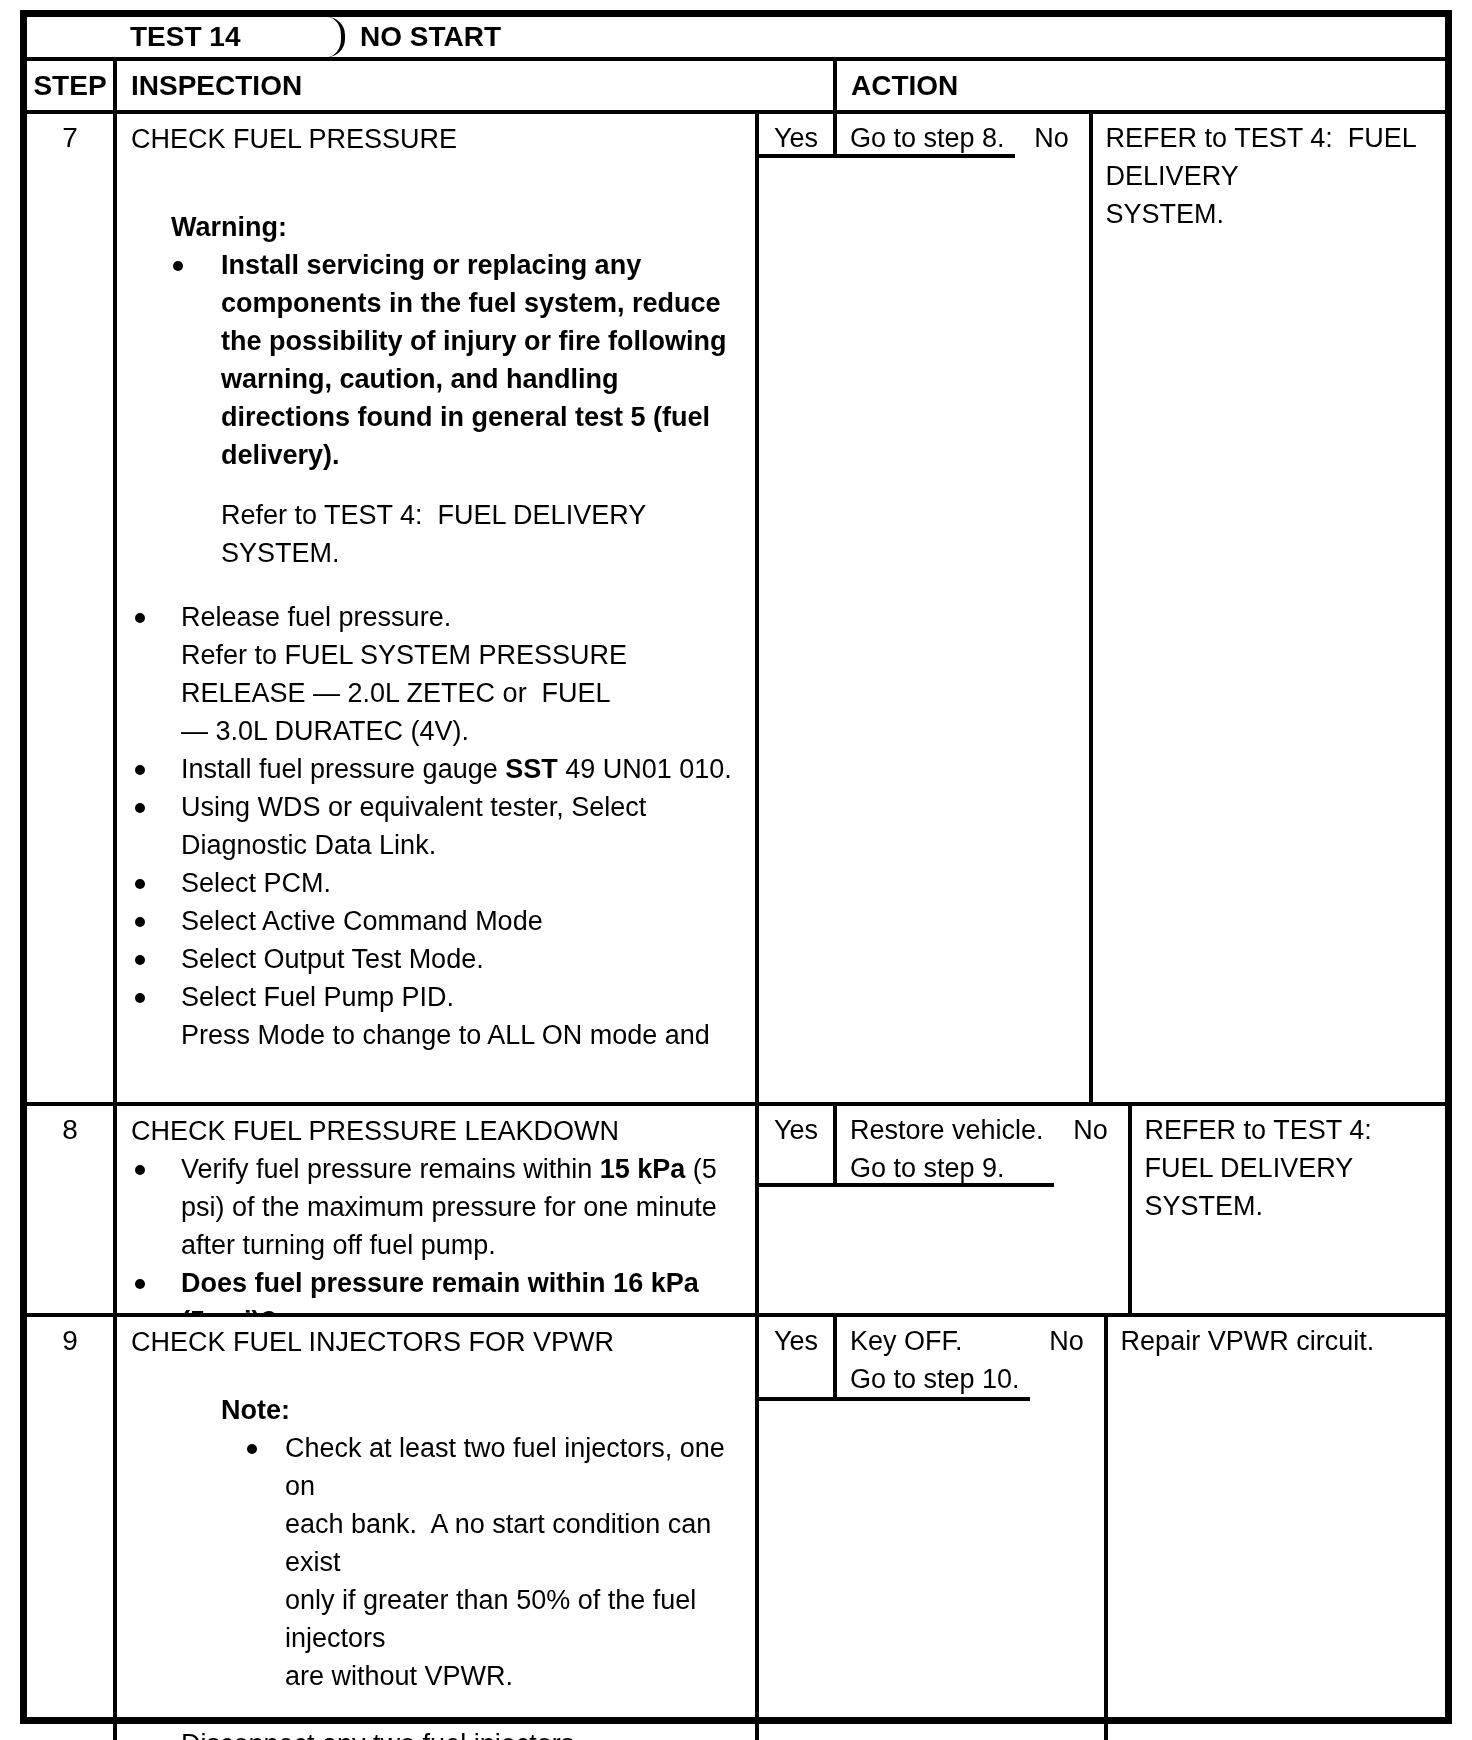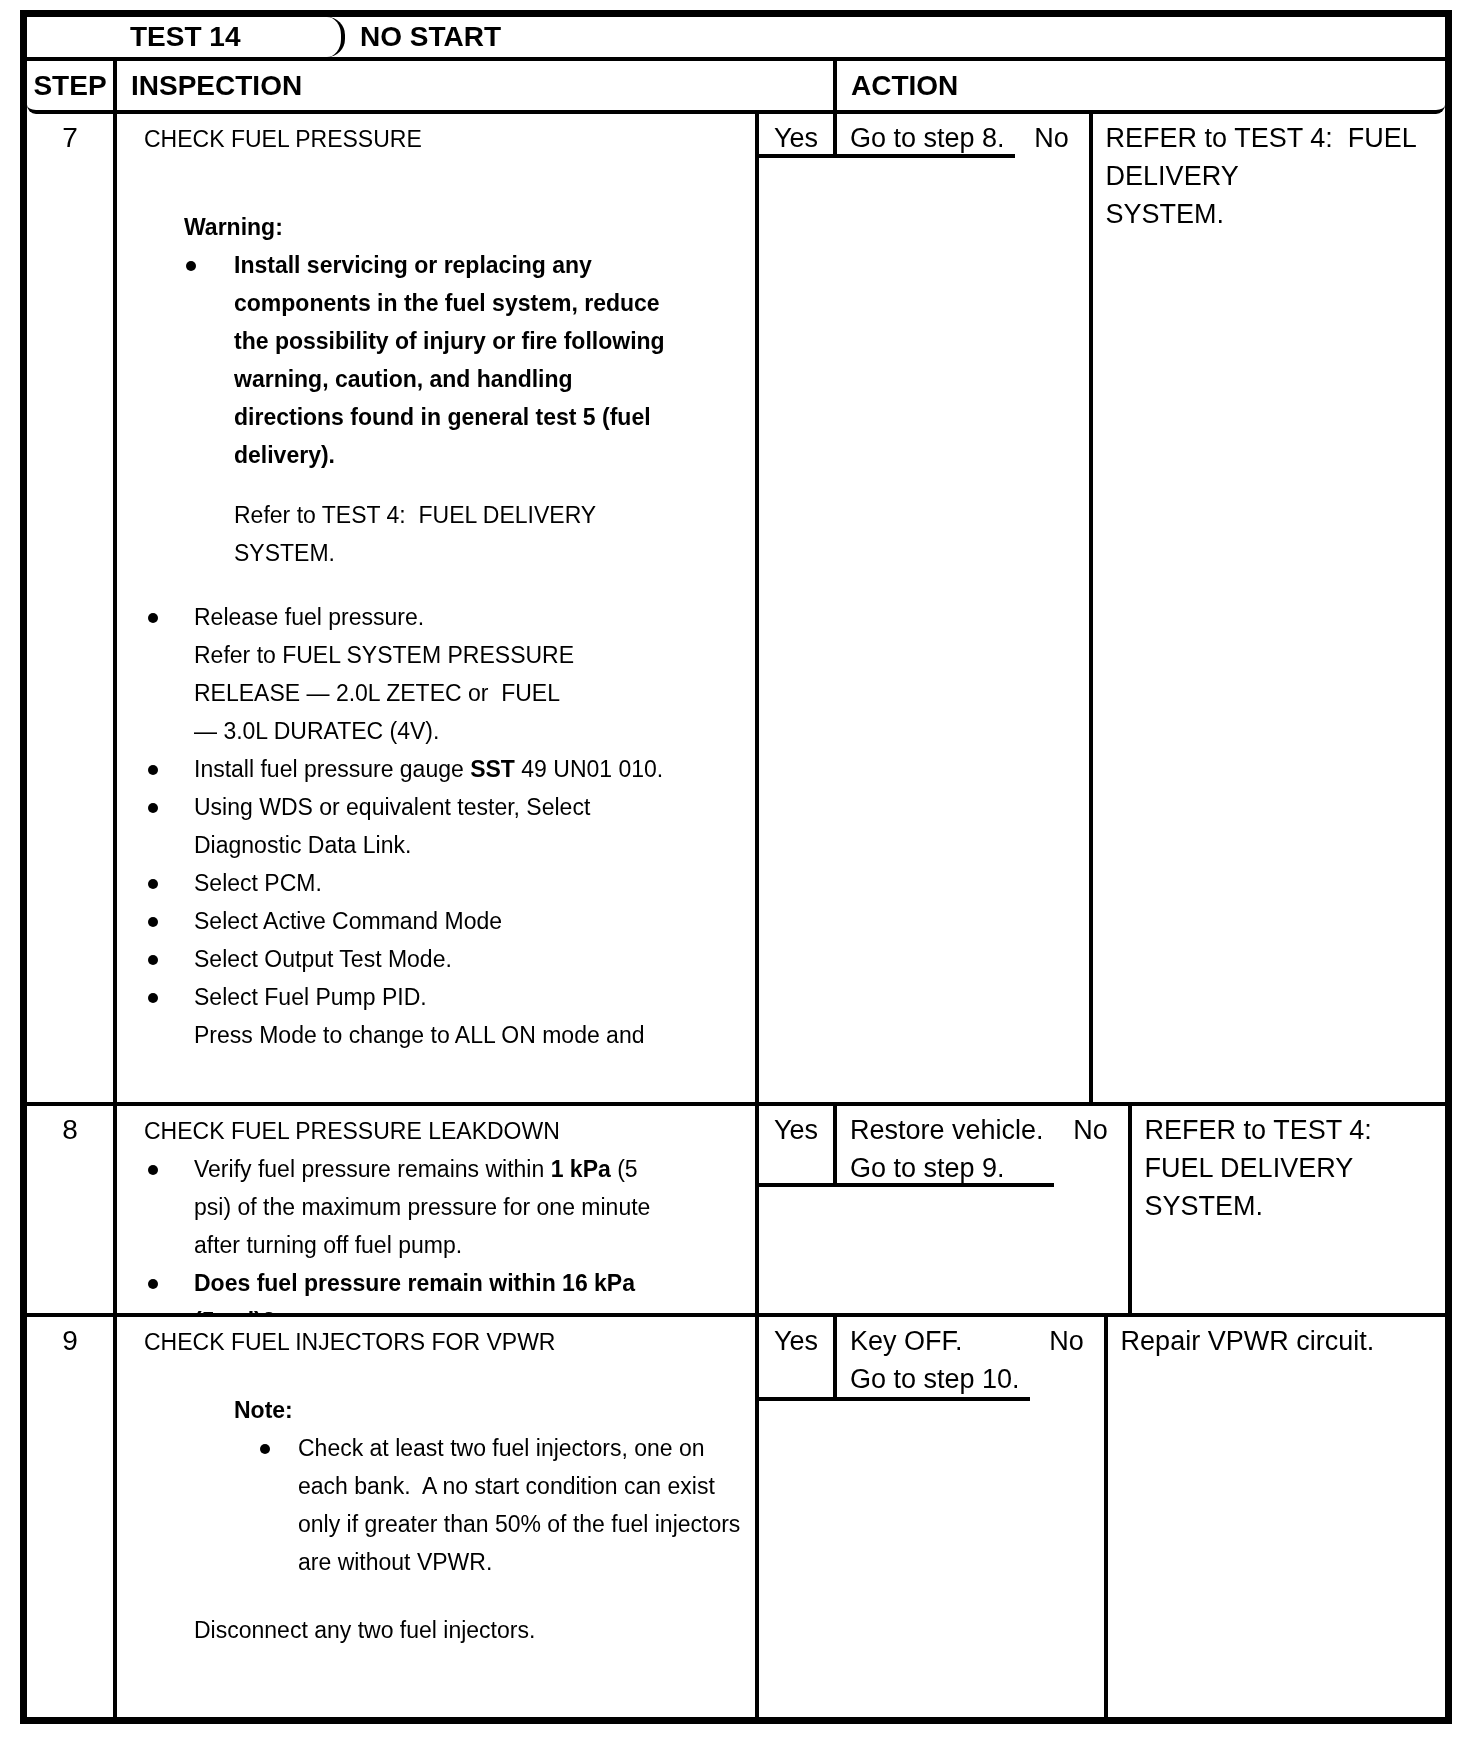--- a/index.html
+++ b/index.html
@@ -13,33 +13,33 @@
     border:7px solid #000;box-sizing:border-box;
     display:flex;flex-direction:column;background:#fff;
   }
   .hrow{box-sizing:border-box;border-bottom:4px solid #000;display:flex;flex:none;}
   
   .title-row{height:44px;font-weight:bold;font-size:28px;}
   .cell-test{width:318px;flex:none;border-right:4px solid #000;box-sizing:border-box;
     display:flex;align-items:center;padding-left:103px;border-radius:18px;}
   .cell-name{flex:1;display:flex;align-items:center;padding-left:15px;}
   
-  .head-row{height:53px;font-weight:bold;font-size:28px;border-radius:9px;}
+  .head-row{height:53px;font-weight:bold;font-size:28px;}
   .h-step{width:90px;flex:none;border-right:4px solid #000;box-sizing:border-box;
     display:flex;align-items:center;justify-content:center;}
   .h-insp{width:720px;flex:none;border-right:4px solid #000;box-sizing:border-box;
     display:flex;align-items:center;padding-left:14px;}
   .h-action{flex:1;display:flex;align-items:center;padding-left:14px;}
   
   .body-row{display:flex;box-sizing:border-box;border-bottom:4px solid #000;flex:none;}
   .body-row.last{flex:1;border-bottom:none;}
   .c-step{width:90px;flex:none;border-right:4px solid #000;box-sizing:border-box;
     font-size:28px;text-align:center;padding-top:8px;}
   .c-insp{width:642px;flex:none;border-right:4px solid #000;box-sizing:border-box;
-    font-size:23px;line-height:38px;padding:6px 8px 6px 27px;overflow:hidden;}
+    font-size:27px;line-height:38px;padding:6px 8px 6px 14px;overflow:hidden;}
   .c-out{flex:1;display:flex;flex-direction:row;border-radius:6px;}
   .outcome{display:flex;box-sizing:border-box;flex:none;}
   .outcome.split{border-bottom:4px solid #000;}
   .outcome.fill{flex:1;}
   .o-label{width:78px;flex:none;border-right:4px solid #000;box-sizing:border-box;
     text-align:center;font-size:27px;line-height:38px;padding-top:5px;}
   .o-action{flex:1;font-size:27px;line-height:38px;padding:5px 10px 0 13px;}
   
   .ln{white-space:pre-wrap;}
   .bold{font-weight:bold;}
@@ -189,21 +189,21 @@
   <div class="body-row" style="height:211px">
     <div class="c-step">8</div>
     <div class="c-insp">
       <div class="insp-title">CHECK FUEL PRESSURE LEAKDOWN</div>
       <div class="outer-list" style="margin-top:0">
         <div class="bullet">
           <div class="bcol">
               <span class="dot"></span>
             </div>
           <div class="btext">
-              <div class="ln"><span>Verify fuel pressure remains within </span><b>1 kPa</b><span> (5</span></div>
+              <div class="ln"><span>Verify fuel pressure remains within </span><b>15 kPa</b><span> (5</span></div>
               <div class="ln"><span>psi) of the maximum pressure for one minute</span></div>
               <div class="ln"><span>after turning off fuel pump.</span></div>
             </div>
         </div>
         <div class="bullet">
           <div class="bcol">
               <span class="dot"></span>
             </div>
           <div class="btext bold">
               <div class="ln"><span>Does fuel pressure remain within 16 kPa</span></div>

